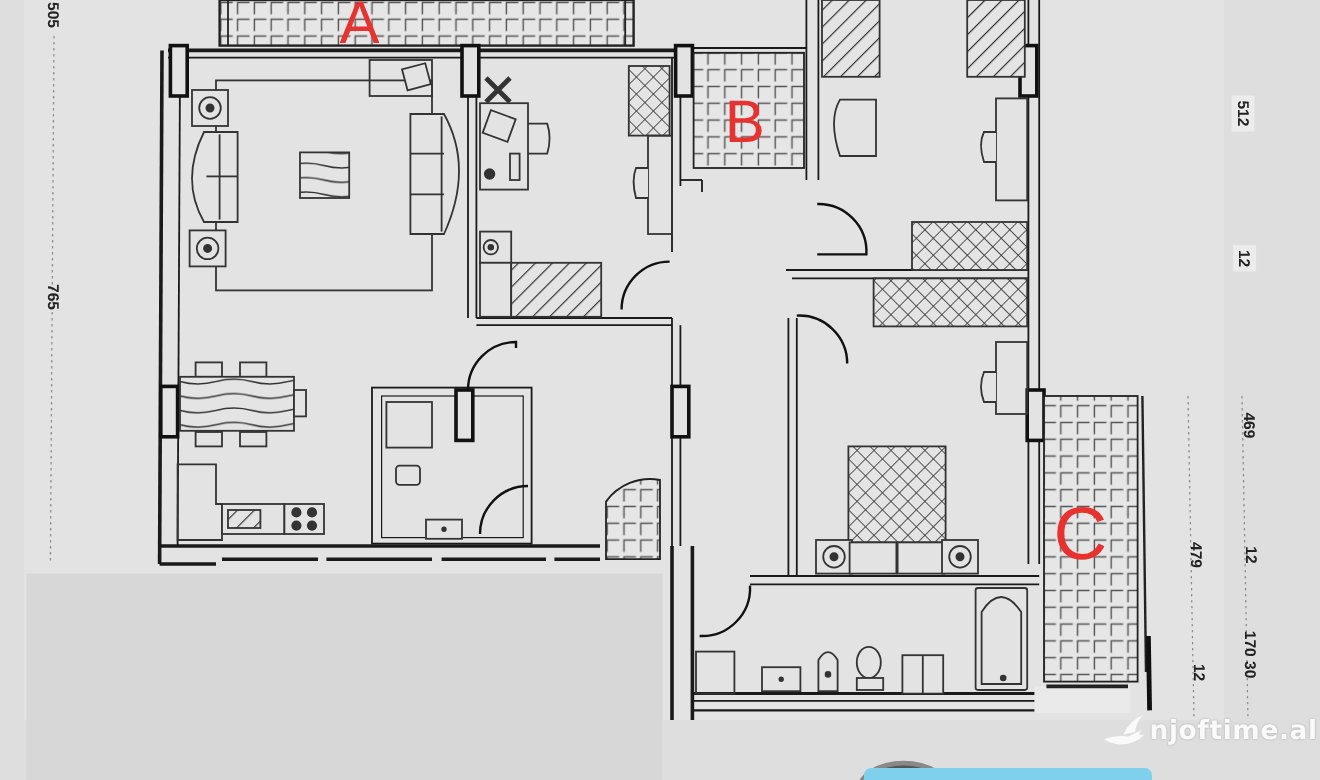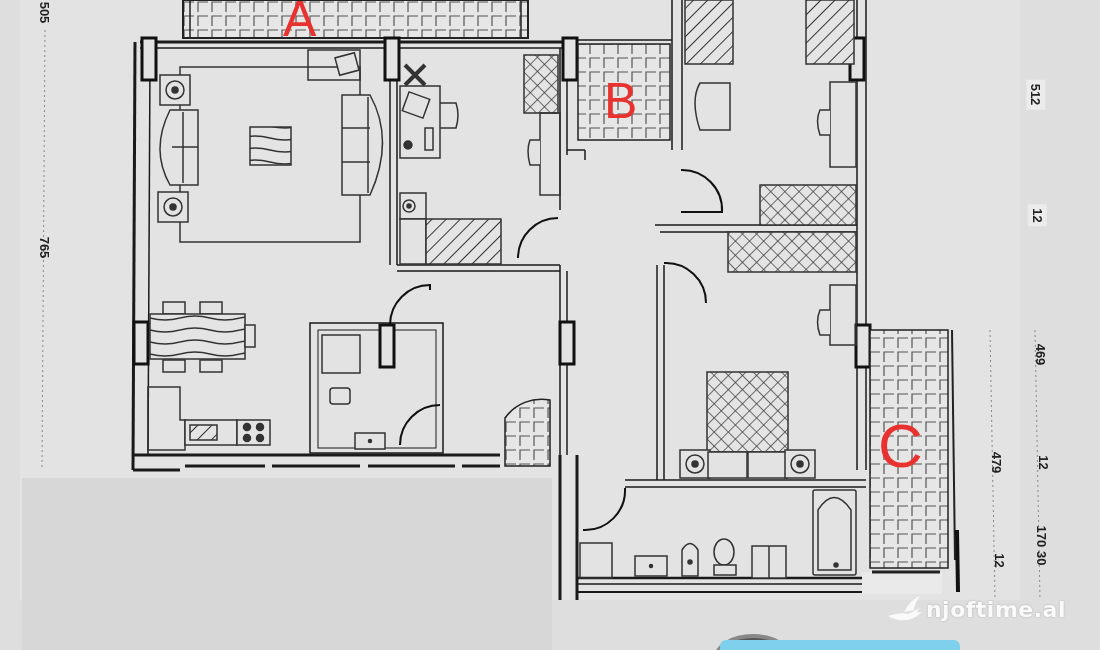--- a/index.html
+++ b/index.html
@@ -1,20 +1,20 @@
 <!DOCTYPE html>
 <html><head>
 <meta charset="utf-8">
 <style>
   html,body{margin:0;padding:0;}
   body{width:1100px;height:650px;overflow:hidden;background:#dcdcdc;font-family:"Liberation Sans",sans-serif;position:relative;}
   #plan{position:absolute;left:0;top:0;width:1100px;height:650px;}
   .dim{position:absolute;font-family:"Liberation Sans",sans-serif;font-weight:bold;font-size:13px;color:#222;transform:rotate(90deg);transform-origin:center;white-space:nowrap;}
   .label{position:absolute;font-family:"Liberation Sans",sans-serif;font-size:50px;color:#e8322f;font-weight:normal;line-height:1;}
-  .wm{position:absolute;left:886px;top:592px;width:180px;height:34px;display:flex;align-items:center;}
+  .wm{position:absolute;left:918px;top:592px;width:180px;height:34px;display:flex;align-items:center;}
   .wm-text{font-family:"DejaVu Sans",sans-serif;font-size:22px;font-weight:bold;color:#fafafa;text-shadow:0 0 2px rgba(0,0,0,0.25);letter-spacing:0.5px;}
   .tag{position:absolute;width:240px;height:30px;left:720px;top:640px;background:#7fd0ec;border-radius:6px;}
   .dial{position:absolute;left:714px;top:634px;width:70px;height:40px;border-radius:50%;background:#555;border:4px solid #888;}
 </style>
 </head>
 <body>
 
 <svg id="plan" viewBox="0 0 1100 650" xmlns="http://www.w3.org/2000/svg">
   <defs>
     <pattern id="tiles" width="14" height="14" patternUnits="userSpaceOnUse">

